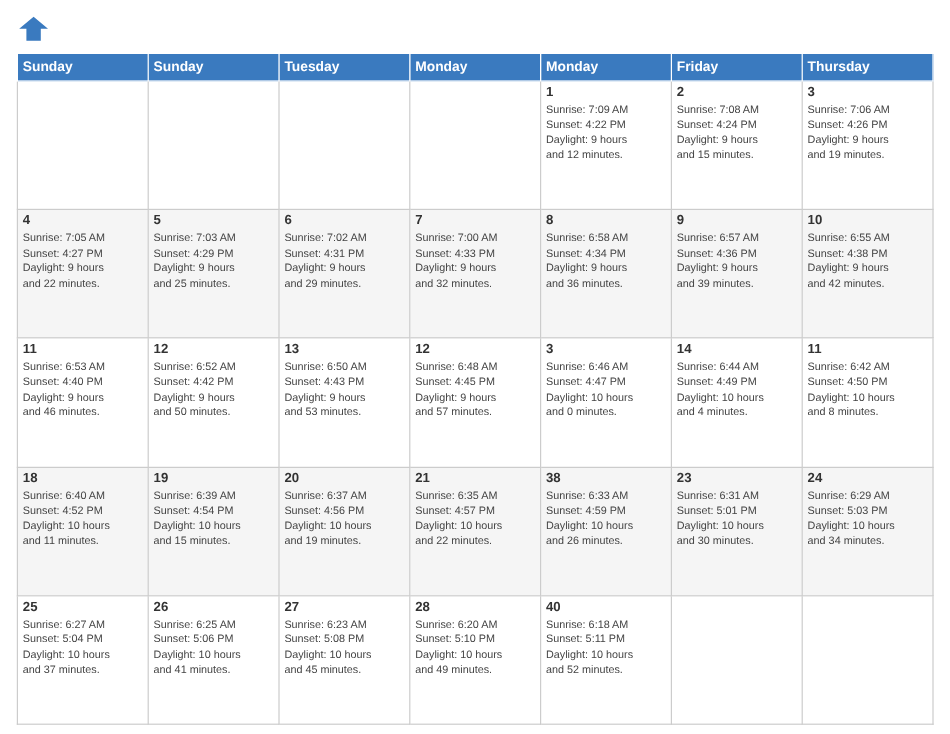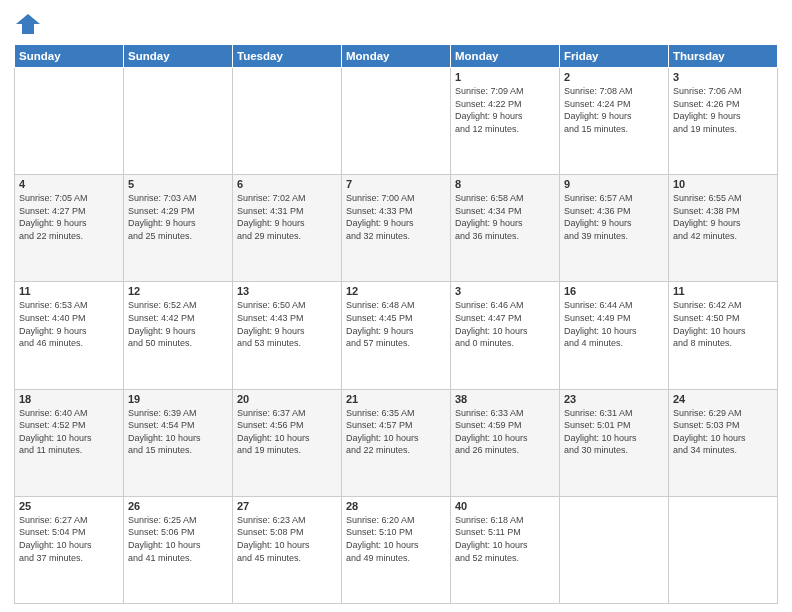--- a/index.html
+++ b/index.html
@@ -203,21 +203,21 @@
           </td>
           <td>
             <span class="day-num">12</span>
             <div class="day-info">Sunrise: 6:48 AM<br>Sunset: 4:45 PM<br>Daylight: 9 hours<br>and 57 minutes.</div>
           </td>
           <td>
             <span class="day-num">3</span>
             <div class="day-info">Sunrise: 6:46 AM<br>Sunset: 4:47 PM<br>Daylight: 10 hours<br>and 0 minutes.</div>
           </td>
           <td>
-            <span class="day-num">16</span>
+            <span class="day-num">14</span>
             <div class="day-info">Sunrise: 6:44 AM<br>Sunset: 4:49 PM<br>Daylight: 10 hours<br>and 4 minutes.</div>
           </td>
           <td>
             <span class="day-num">11</span>
             <div class="day-info">Sunrise: 6:42 AM<br>Sunset: 4:50 PM<br>Daylight: 10 hours<br>and 8 minutes.</div>
           </td>
         </tr>
         <tr>
           <td>
             <span class="day-num">18</span>

